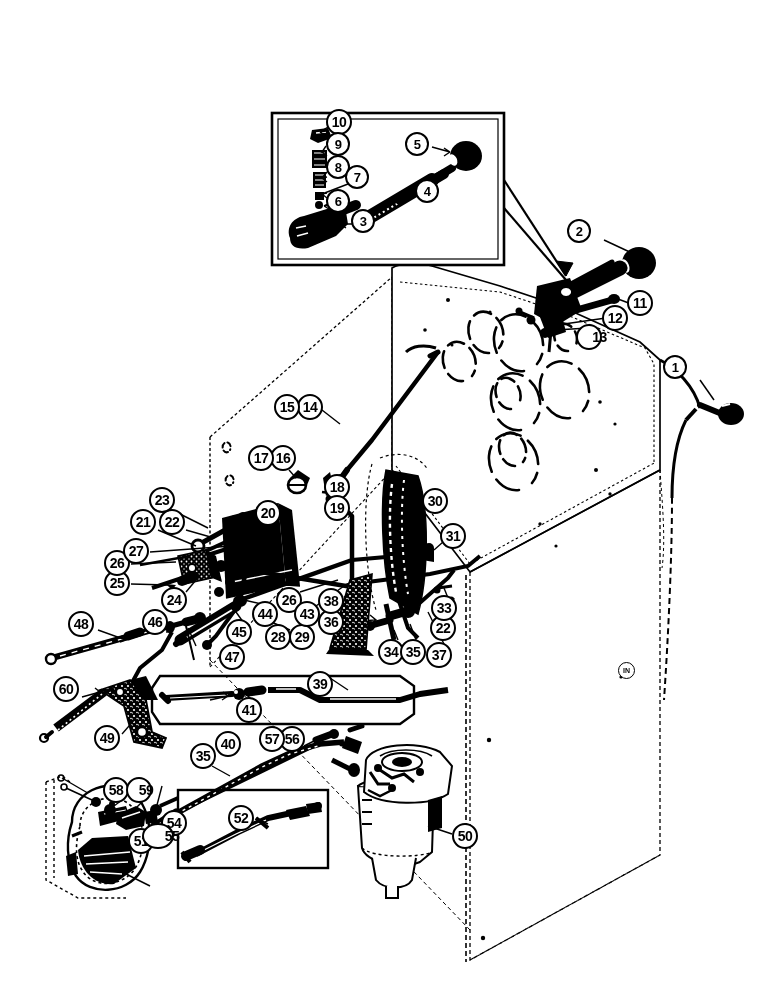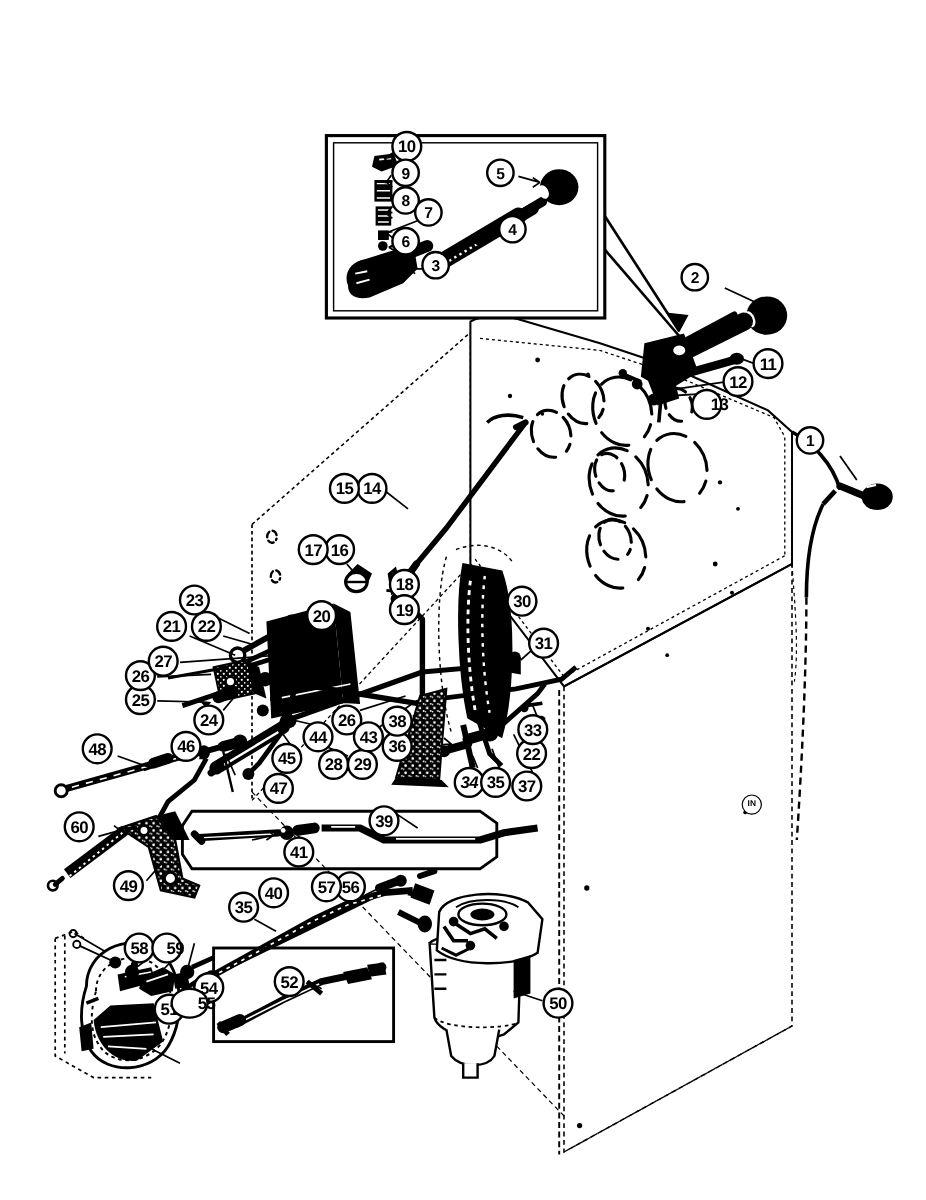--- a/index.html
+++ b/index.html
@@ -496,21 +496,21 @@
       <div class="callout" style="left: 161px; top: 587px;">24</div>
       <div class="callout" style="left: 104px; top: 570px;">25</div>
       <div class="callout" style="left: 104px; top: 550px;">26</div>
       <div class="callout" style="left: 123px; top: 538px;">27</div>
       <div class="callout" style="left: 265px; top: 624px;">28</div>
       <div class="callout" style="left: 289px; top: 624px;">29</div>
       <div class="callout" style="left: 422px; top: 488px;">30</div>
       <div class="callout" style="left: 440px; top: 523px;">31</div>
       <div class="callout" style="left: 430px; top: 615px;">22</div>
       <div class="callout" style="left: 431px; top: 595px;">33</div>
-      <div class="callout" style="left: 378px; top: 639px; font-style: italic;">34</div>
+      <div class="callout" style="left: 378px; top: 639px;">34</div>
       <div class="callout" style="left: 400px; top: 639px;">35</div>
       <div class="callout" style="left: 318px; top: 609px;">36</div>
       <div class="callout" style="left: 426px; top: 642px;">37</div>
       <div class="callout" style="left: 318px; top: 588px;">38</div>
       <div class="callout" style="left: 307px; top: 671px;">39</div>
       <div class="callout" style="left: 192px; top: 731px; margin-left: 23px;">40</div>
       <div class="callout" style="left: 236px; top: 697px;">41</div>
       <div class="callout" style="left: 276px; top: 587px;">26</div>
       <div class="callout" style="left: 294px; top: 601px;">43</div>
       <div class="callout" style="left: 252px; top: 601px;">44</div>

